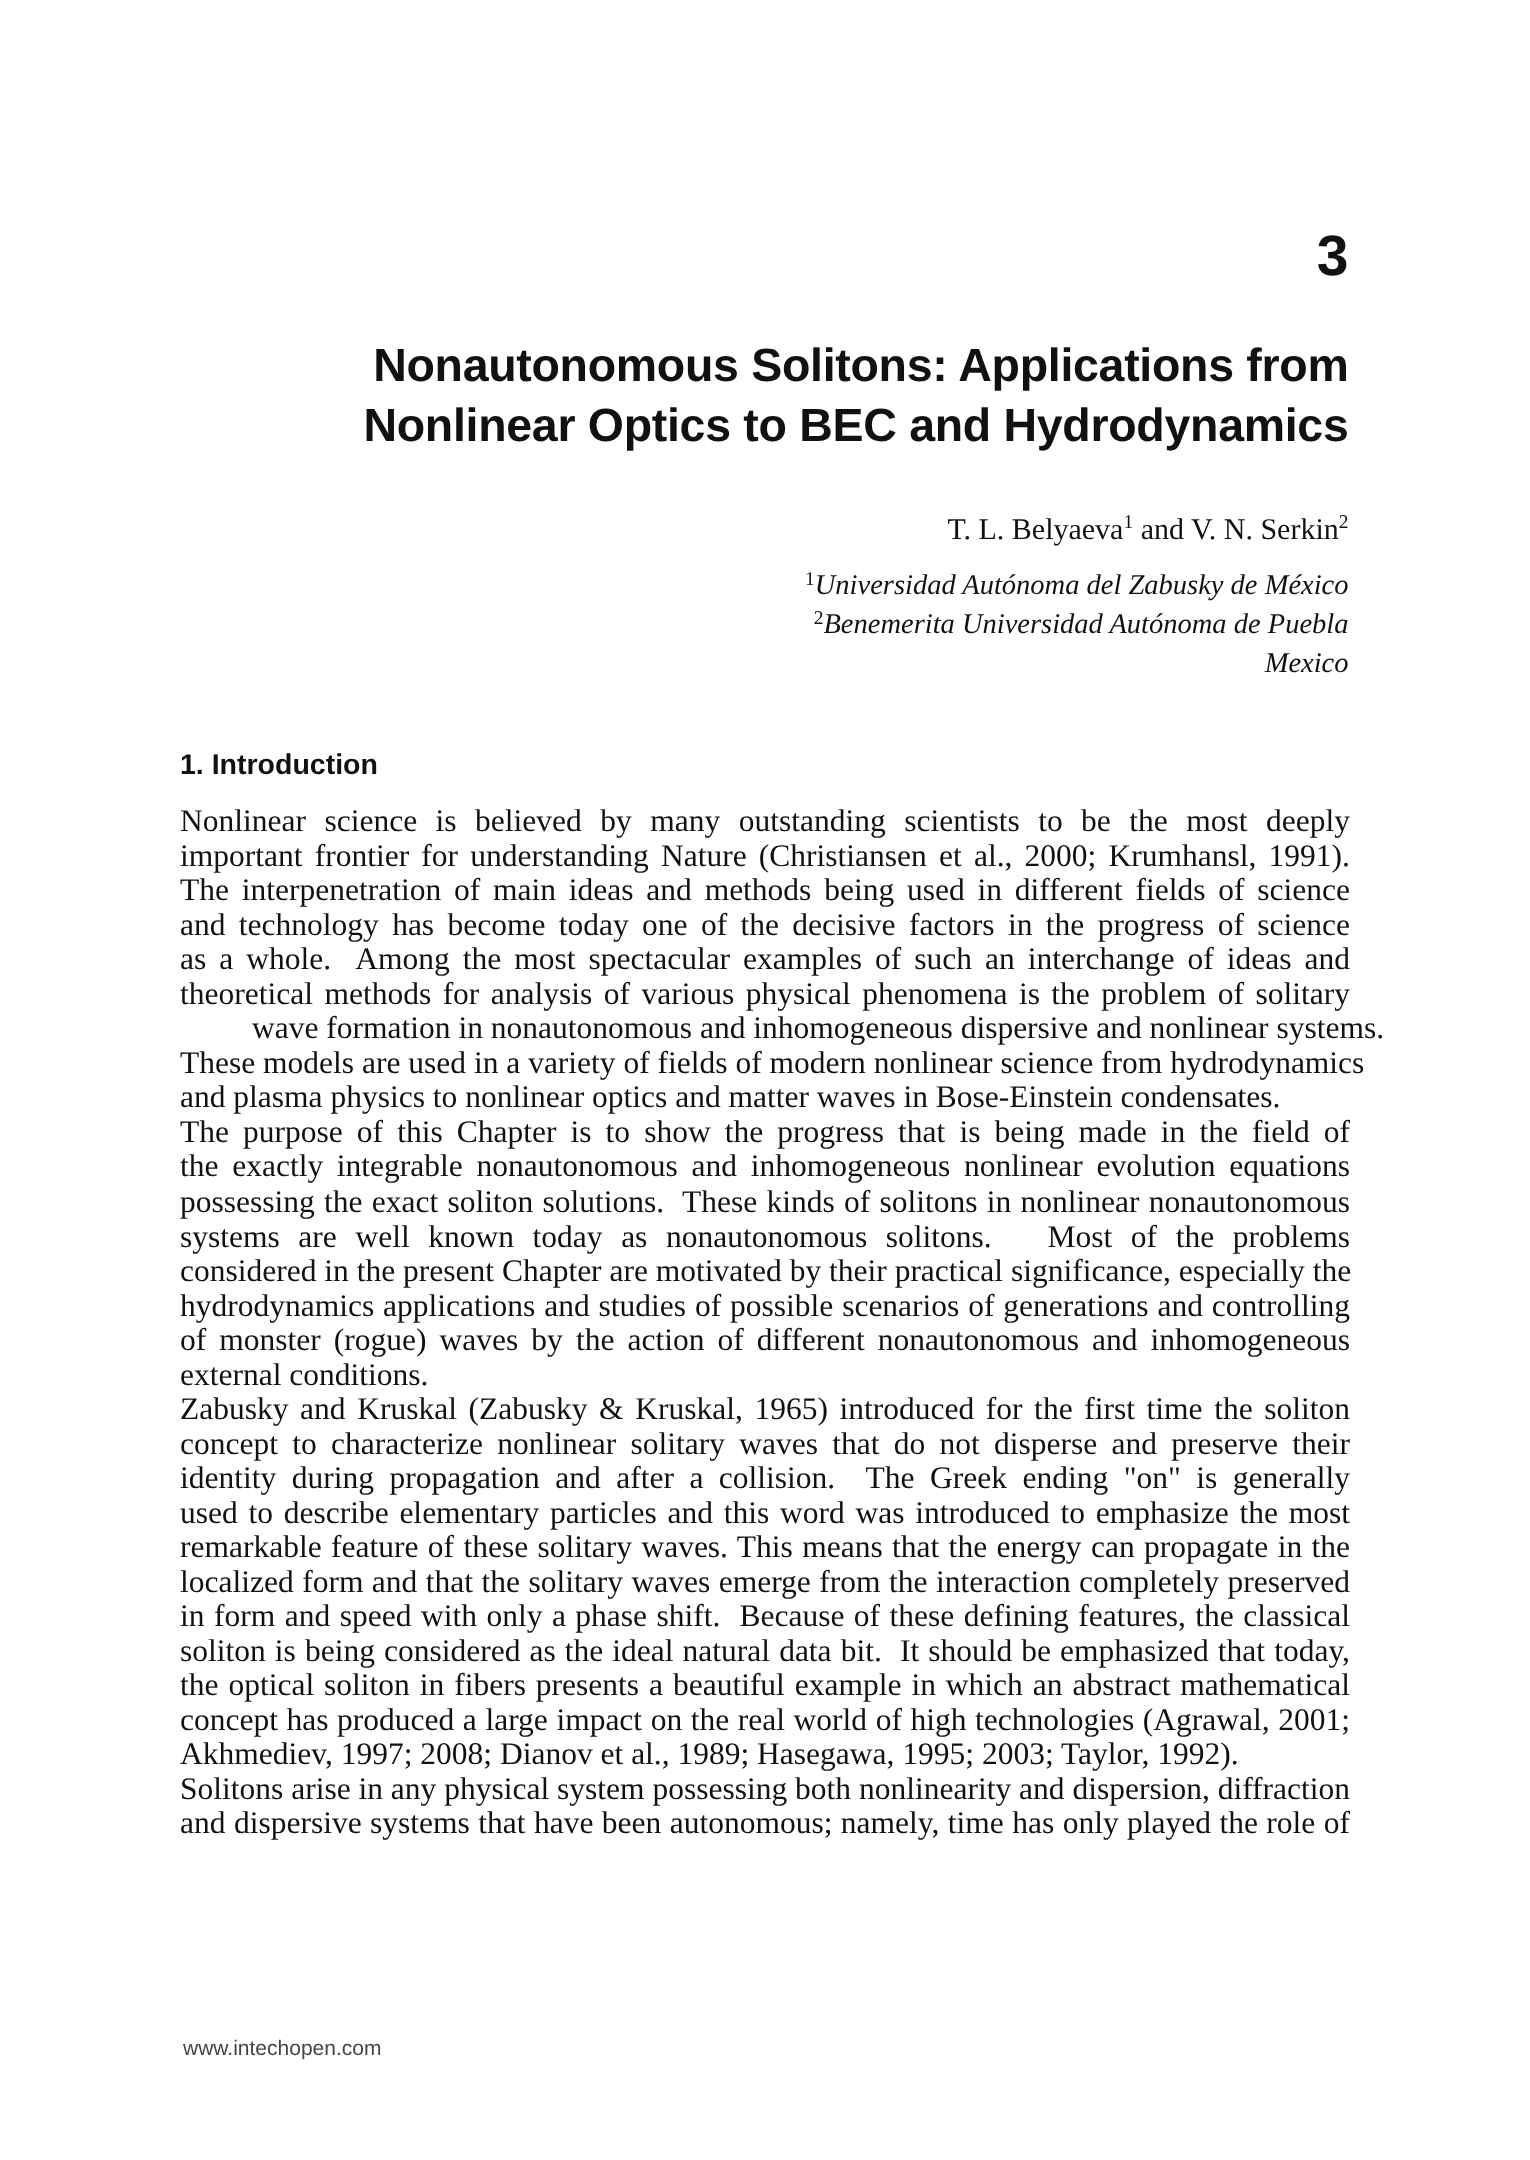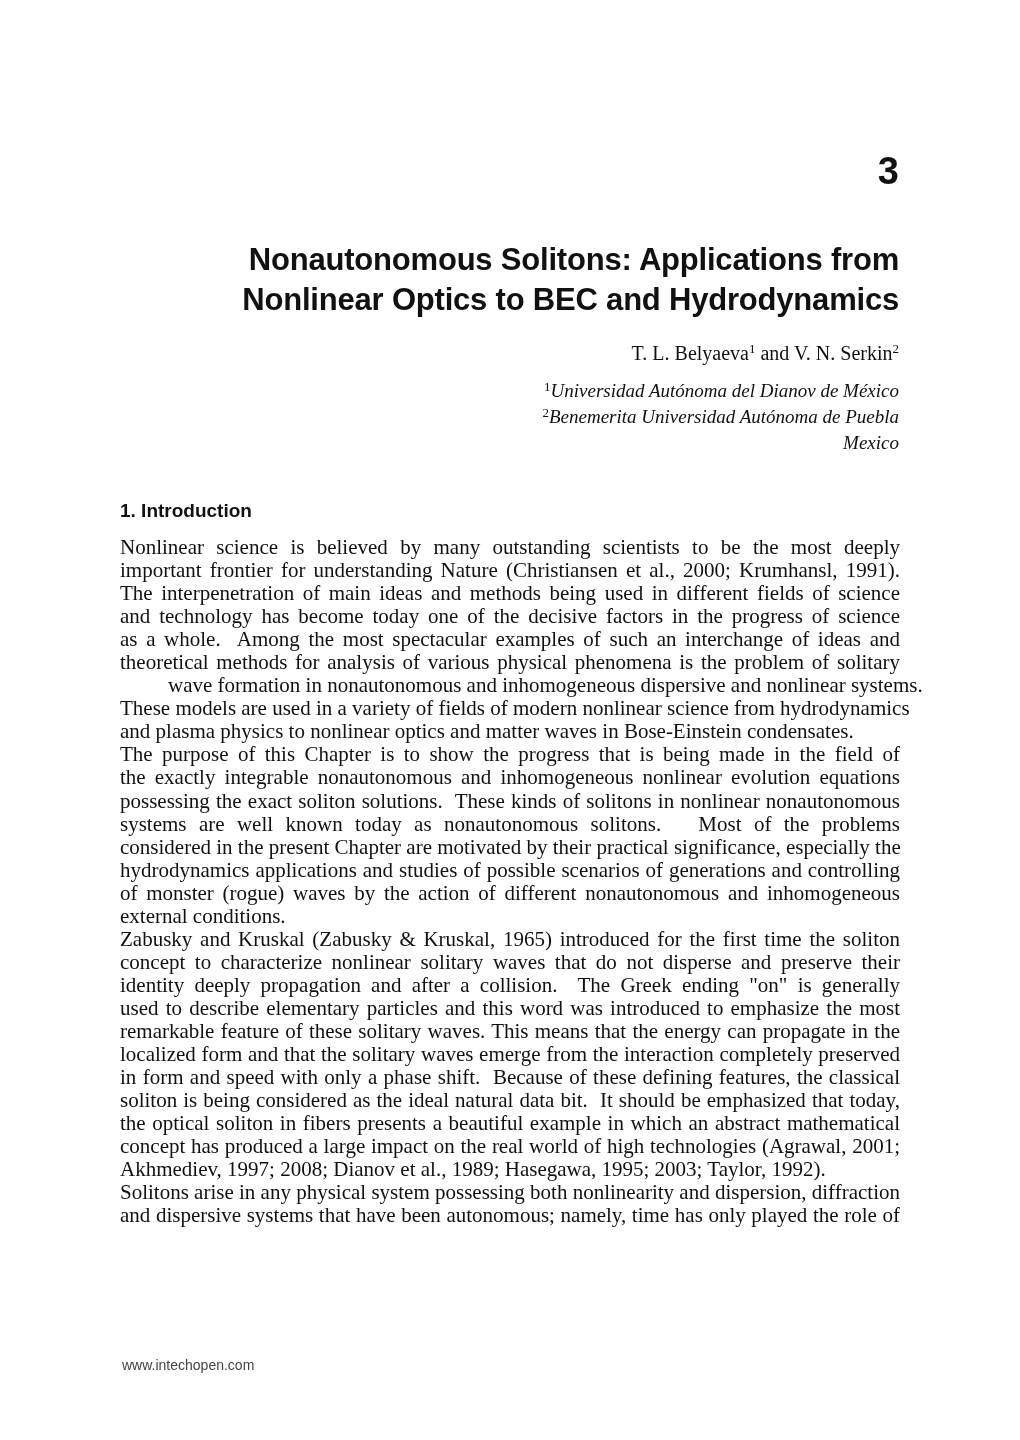--- a/index.html
+++ b/index.html
@@ -3,21 +3,21 @@
 <meta charset="utf-8">
 <style>
   html, body { margin: 0; padding: 0; background: #ffffff; }
   body { width: 1020px; height: 1440px; position: relative; overflow: hidden; color: #111; }
   .page { position: absolute; left: 0; top: 0; width: 1020px; height: 1440px; }
   .chapter-num {
     position: absolute; right: 121px; top: 150px;
     font-family: "Liberation Sans", sans-serif; font-weight: bold; font-size: 38px; color: #111;
   }
   .title {
-    position: absolute; right: 121px; top: 240px; width: 760px; text-align: right;
+    position: absolute; right: 121px; top: 224px; width: 760px; text-align: right;
     font-family: "Liberation Sans", sans-serif; font-weight: bold; font-size: 31px; line-height: 40px;
     letter-spacing: -0.2px; color: #111;
   }
   .title div { white-space: nowrap; }
   .authors {
     position: absolute; right: 121px; top: 342px; text-align: right;
     font-family: "Liberation Serif", serif; font-size: 20px; color: #111; white-space: nowrap;
   }
   .authors sup { font-size: 13px; vertical-align: 7px; line-height: 0; }
   .affil {
@@ -52,21 +52,21 @@
   <div class="chapter-num">3</div>
 
   <div class="title">
     <div>Nonautonomous Solitons: Applications from</div>
     <div>Nonlinear Optics to BEC and Hydrodynamics</div>
   </div>
 
   <div class="authors"><span>T. L. Belyaeva</span><sup>1</sup><span style="white-space:pre"> and </span><span>V. N. Serkin</span><sup>2</sup></div>
 
   <div class="affil">
-    <div><sup>1</sup><span>Universidad Autónoma del Dianov de México</span></div>
+    <div><sup>1</sup><span>Universidad Autónoma del Zabusky de México</span></div>
     <div><sup>2</sup><span>Benemerita Universidad Autónoma de Puebla</span></div>
     <div>Mexico</div>
   </div>
 
   <div class="section-heading">1. Introduction</div>
 
   <div class="body-text" id="body-text">
       <div class="line" style="text-align: left;"><span style="white-space: pre; word-spacing: 0px;">Nonlinear science is believed by many outstanding scientists to be the most deeply</span></div>
       <div class="line" style="text-align: left;"><span style="white-space: pre; word-spacing: 0px;">important frontier for understanding Nature (Christiansen et al., 2000; Krumhansl, 1991).</span></div>
       <div class="line" style="text-align: left;"><span style="white-space: pre; word-spacing: 0px; font-family: Liberation Serif, serif;">The interpenetration of main ideas and methods being used in different fields of science</span></div>
@@ -79,21 +79,21 @@
       <div class="line" style="text-align: left;"><span style="white-space: pre; word-spacing: 0px;">The purpose of this Chapter is to show the progress that is being made in the field of</span></div>
       <div class="line" style="text-align: left;"><span style="white-space: pre; word-spacing: 0px;">the exactly integrable nonautonomous and inhomogeneous nonlinear evolution equations</span></div>
       <div class="line" style="text-align: left;"><span style="white-space: pre; word-spacing: 0px;">possessing the exact soliton solutions.  These kinds of solitons in nonlinear nonautonomous</span></div>
       <div class="line" style="text-align: left;"><span style="white-space: pre; word-spacing: 0px;">systems are well known today as nonautonomous solitons.   Most of the problems</span></div>
       <div class="line" style="text-align: left;"><span style="white-space: pre; word-spacing: 0px;">considered in the present Chapter are motivated by their practical significance, especially the</span></div>
       <div class="line" style="text-align: left;"><span style="white-space: pre; word-spacing: 0px;">hydrodynamics applications and studies of possible scenarios of generations and controlling</span></div>
       <div class="line" style="text-align: left;"><span style="white-space: pre; word-spacing: 0px;">of monster (rogue) waves by the action of different nonautonomous and inhomogeneous</span></div>
       <div class="line last" style="text-align: left;"><span style="white-space: pre;">external conditions.</span></div>
       <div class="line" style="text-align: left;"><span style="white-space: pre; word-spacing: 0px;">Zabusky and Kruskal (Zabusky &amp; Kruskal, 1965) introduced for the first time the soliton</span></div>
       <div class="line" style="text-align: left;"><span style="white-space: pre; word-spacing: 0px;">concept to characterize nonlinear solitary waves that do not disperse and preserve their</span></div>
-      <div class="line" style="text-align: left;"><span style="white-space: pre; word-spacing: 0px;">identity deeply propagation and after a collision.  The Greek ending "on" is generally</span></div>
+      <div class="line" style="text-align: left;"><span style="white-space: pre; word-spacing: 0px;">identity during propagation and after a collision.  The Greek ending "on" is generally</span></div>
       <div class="line" style="text-align: left;"><span style="white-space: pre; word-spacing: 0px;">used to describe elementary particles and this word was introduced to emphasize the most</span></div>
       <div class="line" style="text-align: left;"><span style="white-space: pre; word-spacing: 0px; margin-top: 20px;">remarkable feature of these solitary waves. This means that the energy can propagate in the</span></div>
       <div class="line" style="text-align: left;"><span style="white-space: pre; word-spacing: 0px;">localized form and that the solitary waves emerge from the interaction completely preserved</span></div>
       <div class="line" style="text-align: left;"><span style="white-space: pre; word-spacing: 0px;">in form and speed with only a phase shift.  Because of these defining features, the classical</span></div>
       <div class="line" style="text-align: left;"><span style="white-space: pre; word-spacing: 0px;">soliton is being considered as the ideal natural data bit.  It should be emphasized that today,</span></div>
       <div class="line" style="text-align: left;"><span style="white-space: pre; word-spacing: 0px;">the optical soliton in fibers presents a beautiful example in which an abstract mathematical</span></div>
       <div class="line" style="text-align: left;"><span style="white-space: pre; word-spacing: 0px;">concept has produced a large impact on the real world of high technologies (Agrawal, 2001;</span></div>
       <div class="line last" style="text-align: left;"><span style="white-space: pre;">Akhmediev, 1997; 2008; Dianov et al., 1989; Hasegawa, 1995; 2003; Taylor, 1992).</span></div>
       <div class="line" style="text-align: left;"><span style="white-space: pre; word-spacing: 0px;">Solitons arise in any physical system possessing both nonlinearity and dispersion, diffraction</span></div>
       <div class="line" style="text-align: center;"><span style="white-space: pre; word-spacing: 0px;">and dispersive systems that have been autonomous; namely, time has only played the role of</span></div>

